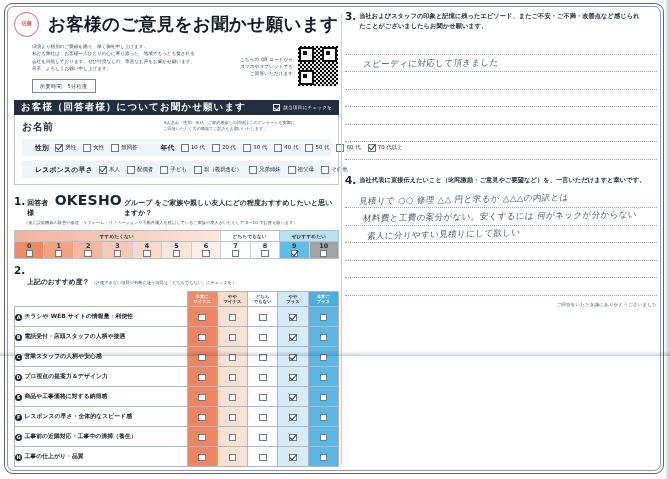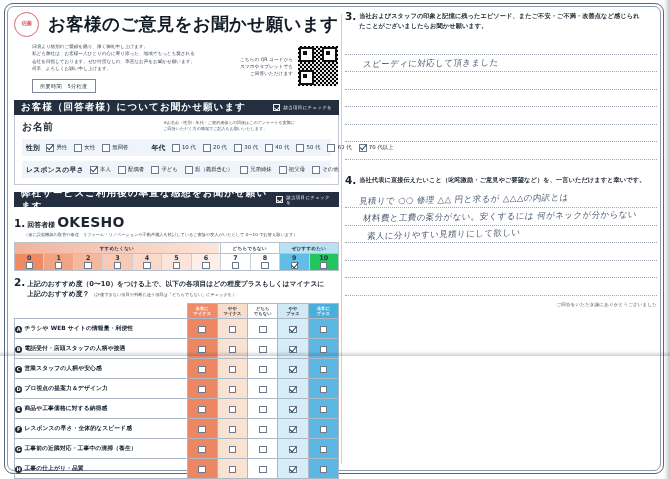--- a/index.html
+++ b/index.html
@@ -228,21 +228,21 @@
     line-height: 6.2px;
     color: #46505f;
     text-align: left;
     padding-right: 36px;
   }
   .field-row {
     display: flex;
     align-items: center;
     background: #eef4f9;
     margin-top: 5px;
-    padding: 3px 4px;
+    padding: 3px 13px;
     gap: 6px;
     min-height: 11px;
   }
   .field-label {
     font-size: 6.8px;
     font-weight: bold;
     letter-spacing: .3px;
     flex: 0 0 auto;
     color: #1d2733;
   }
@@ -641,32 +641,26 @@
               <span>祖父母</span>
             </div>
             <div class="opt">
               <span class="box"></span>
               <span>その他</span>
             </div>
           </div>
       </div>
     </div>
 
-    <div class="sec-bar">
-      <div class="sec-bar-title">弊社サービスご利用後の率直な感想をお聞かせ願います</div>
-      <div class="sec-bar-note">
-        <span class="mini-check"></span>
-        <span>該当項目にチェックを</span>
-      </div>
-    </div>
 
     <div class="q1-head">
       <span class="q-num">1.</span>
       <span class="q1-text">回答者様</span>
       <span class="brand">OKESHO</span>
+      <span class="q1-text">グループ をご家族や親しい友人にどの程度おすすめしたいと思いますか？</span>
     </div>
     <div class="q1-sub">（仮に設備機器の取替や修理、リフォーム・リノベーションや不動産購入を検討しているご家族や友人がいたとして 0〜10 でお答え願います）</div>
 
     <div class="nps">
       <div class="nps-labels" id="nps-labels">
           <div class="nps-lab l1" style="flex: 7 1 0px;">すすめたくない</div>
           <div class="nps-lab l2" style="flex: 2 1 0px;">どちらでもない</div>
           <div class="nps-lab l3" style="flex: 2 1 0px;">ぜひすすめたい</div>
         </div>
       <div class="nps-cells" id="nps-cells">
@@ -703,31 +697,31 @@
             <div class="nps-box"></div>
           </div>
           <div class="nps-cell" style="background: rgb(255, 255, 255);">
             <div class="nps-val">8</div>
             <div class="nps-box"></div>
           </div>
           <div class="nps-cell" style="background: rgb(97, 188, 230);">
             <div class="nps-val">9</div>
             <div class="nps-box checked"></div>
           </div>
-          <div class="nps-cell" style="background: #22c55e;">
+          <div class="nps-cell" style="background: #a3a3a3;">
             <div class="nps-val">10</div>
             <div class="nps-box"></div>
           </div>
         </div>
     </div>
 
     <div class="q2-head">
       <span class="q-num">2.</span>
       <span class="q2-text">
-        <span>上記のおすすめ度（0〜10）をつける上で、以下の各項目はどの程度プラスもしくはマイナスに</span><br>
+        <br>
         <span>上記のおすすめ度？</span>
         <span class="q2-sub">（評価できない項目や判断に迷う項目は「どちらでもない」にチェックを）</span>
       </span>
     </div>
 
     <table class="eval">
       <thead>
         <tr>
           <th class="eval-head-blank"></th>
           <th class="eh c1">

